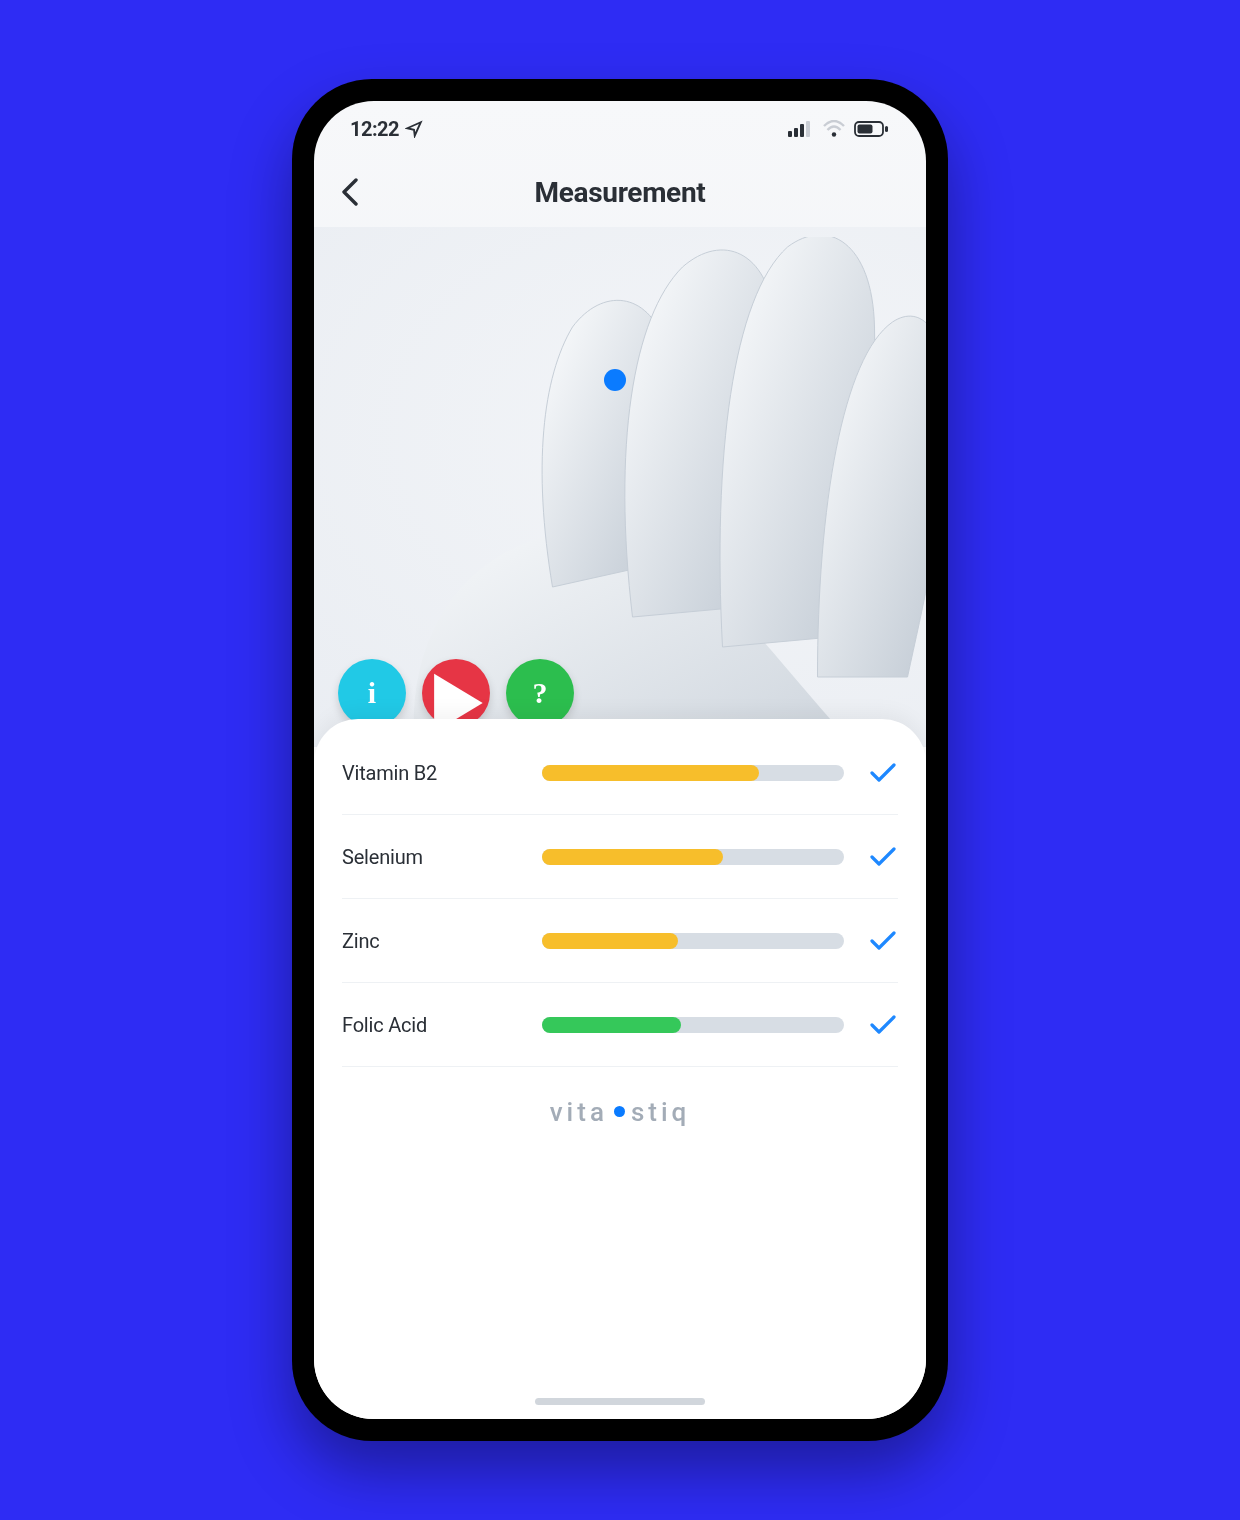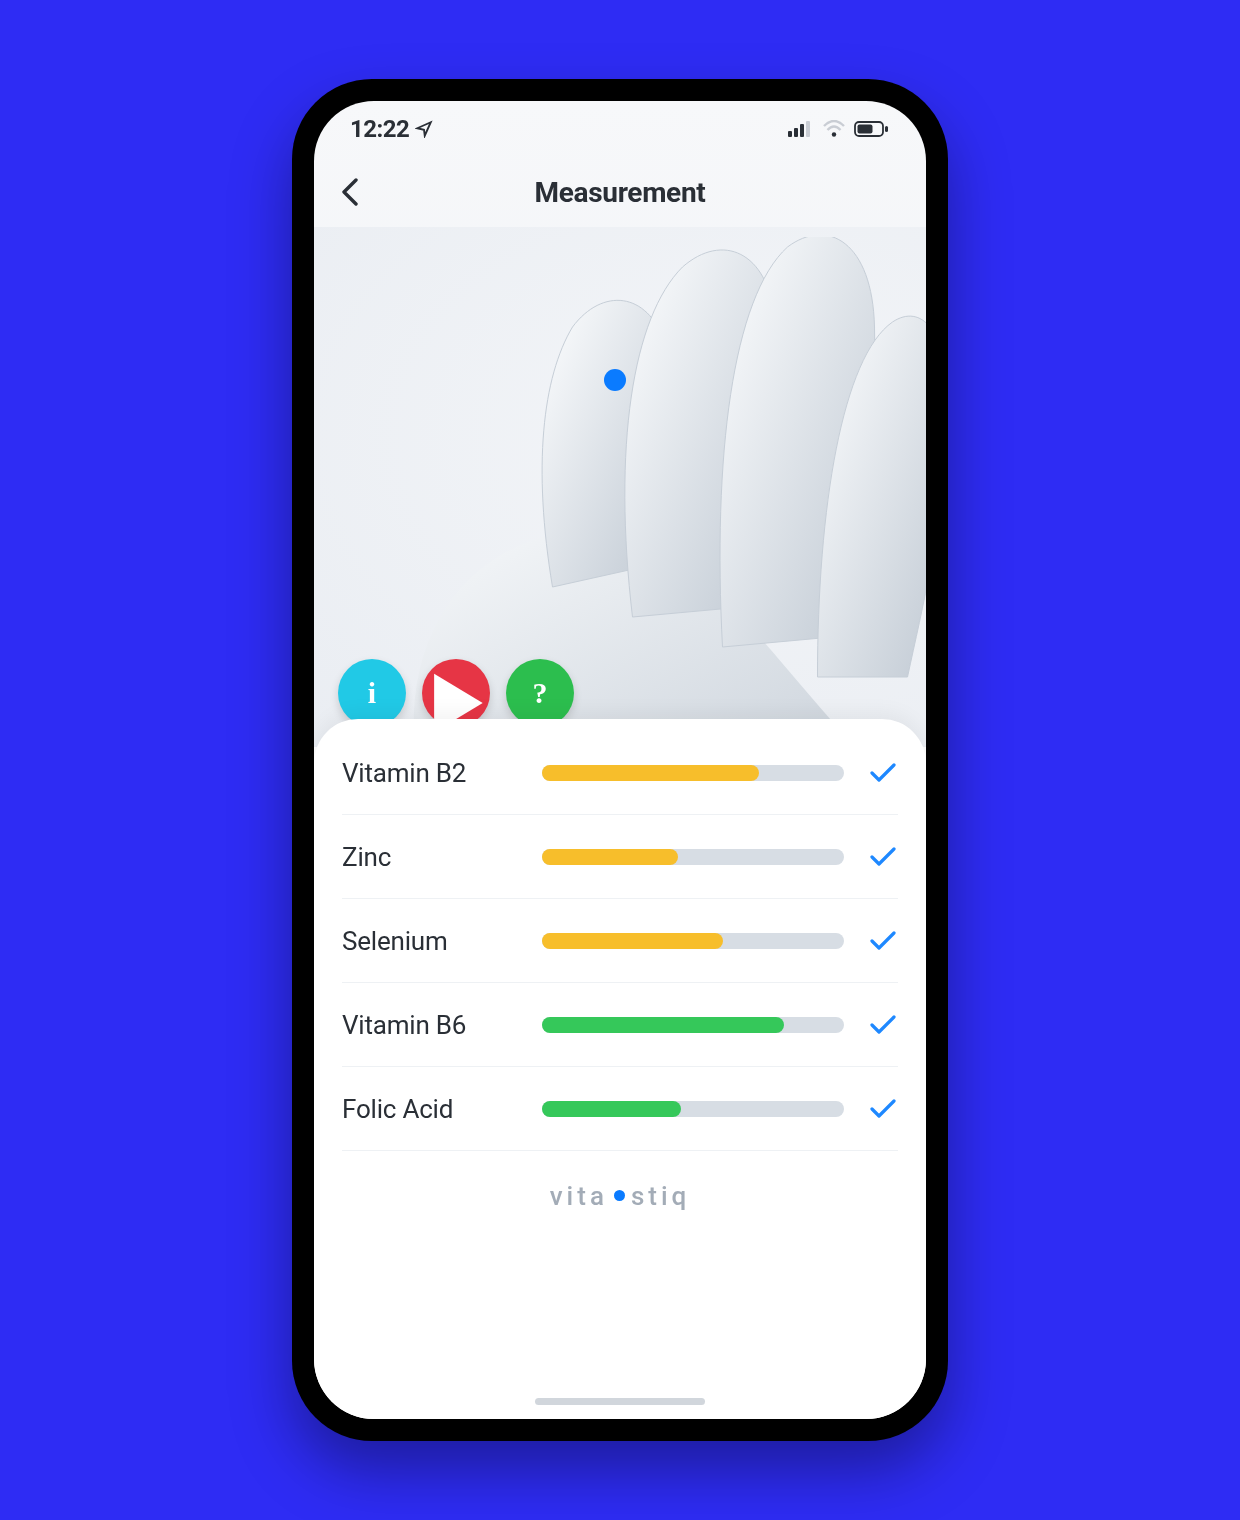--- a/index.html
+++ b/index.html
@@ -44,21 +44,21 @@
     overflow:hidden;
     background: linear-gradient(180deg,#F7F8FA 0%, #EEF1F5 45%, #ffffff 46%);
   }
 
   
   .statusbar{
     position:absolute; top:0; left:0; right:0;
     height:56px;
     display:flex; align-items:center; justify-content:space-between;
     padding:0 36px;
-    font-size:24px; font-weight:700; color:var(--text);
+    font-size:20px; font-weight:700; color:var(--text);
     letter-spacing:-.5px;
   }
   .status-left{ display:flex; align-items:center; gap:6px;}
   .status-right{ display:flex; align-items:center; gap:8px;}
   .status-right svg{ display:block; }
 
   
   .navbar{
     position:absolute;
     top:56px; left:0; right:0;
@@ -132,21 +132,21 @@
     display:flex;
     flex-direction:column;
   }
   .row{
     display:flex; align-items:center;
     height:84px;
     border-bottom:1px solid #EEF1F4;
   }
   .row .label{
     width:190px;
-    font-size:26px;
+    font-size:20px;
     color:var(--text);
     letter-spacing:-.2px;
   }
   .bar-wrap{
     flex:1;
     height:16px;
     border-radius:10px;
     background: var(--bar-grey);
     position:relative;
     margin:0 24px 0 10px;
@@ -278,45 +278,34 @@
       <div class="bar-wrap">
         <div class="bar-fill" style="width:72%;background:#F7BE2B;"></div>
       </div>
       <div class="check">
         <svg width="26" height="20" viewBox="0 0 26 20">
                 <polyline points="2,10 9,17 24,2" fill="none" stroke="currentColor" stroke-width="3.2" stroke-linecap="round" stroke-linejoin="round"></polyline>
               </svg>
       </div>
           </div>
           <div class="row">
-      <div class="label">Zinc</div>
+      <div class="label">Selenium</div>
       <div class="bar-wrap">
-        <div class="bar-fill" style="width:45%;background:#F7BE2B;"></div>
+        <div class="bar-fill" style="width:60%;background:#F7BE2B;"></div>
       </div>
       <div class="check">
         <svg width="26" height="20" viewBox="0 0 26 20">
                 <polyline points="2,10 9,17 24,2" fill="none" stroke="currentColor" stroke-width="3.2" stroke-linecap="round" stroke-linejoin="round"></polyline>
               </svg>
       </div>
           </div>
           <div class="row">
-      <div class="label">Selenium</div>
+      <div class="label">Zinc</div>
       <div class="bar-wrap">
-        <div class="bar-fill" style="width:60%;background:#F7BE2B;"></div>
-      </div>
-      <div class="check">
-        <svg width="26" height="20" viewBox="0 0 26 20">
-                <polyline points="2,10 9,17 24,2" fill="none" stroke="currentColor" stroke-width="3.2" stroke-linecap="round" stroke-linejoin="round"></polyline>
-              </svg>
-      </div>
-          </div>
-          <div class="row">
-      <div class="label">Vitamin B6</div>
-      <div class="bar-wrap">
-        <div class="bar-fill" style="width:80%;background:#35C85A;"></div>
+        <div class="bar-fill" style="width:45%;background:#F7BE2B;"></div>
       </div>
       <div class="check">
         <svg width="26" height="20" viewBox="0 0 26 20">
                 <polyline points="2,10 9,17 24,2" fill="none" stroke="currentColor" stroke-width="3.2" stroke-linecap="round" stroke-linejoin="round"></polyline>
               </svg>
       </div>
           </div>
           <div class="row">
       <div class="label">Folic Acid</div>
       <div class="bar-wrap">

